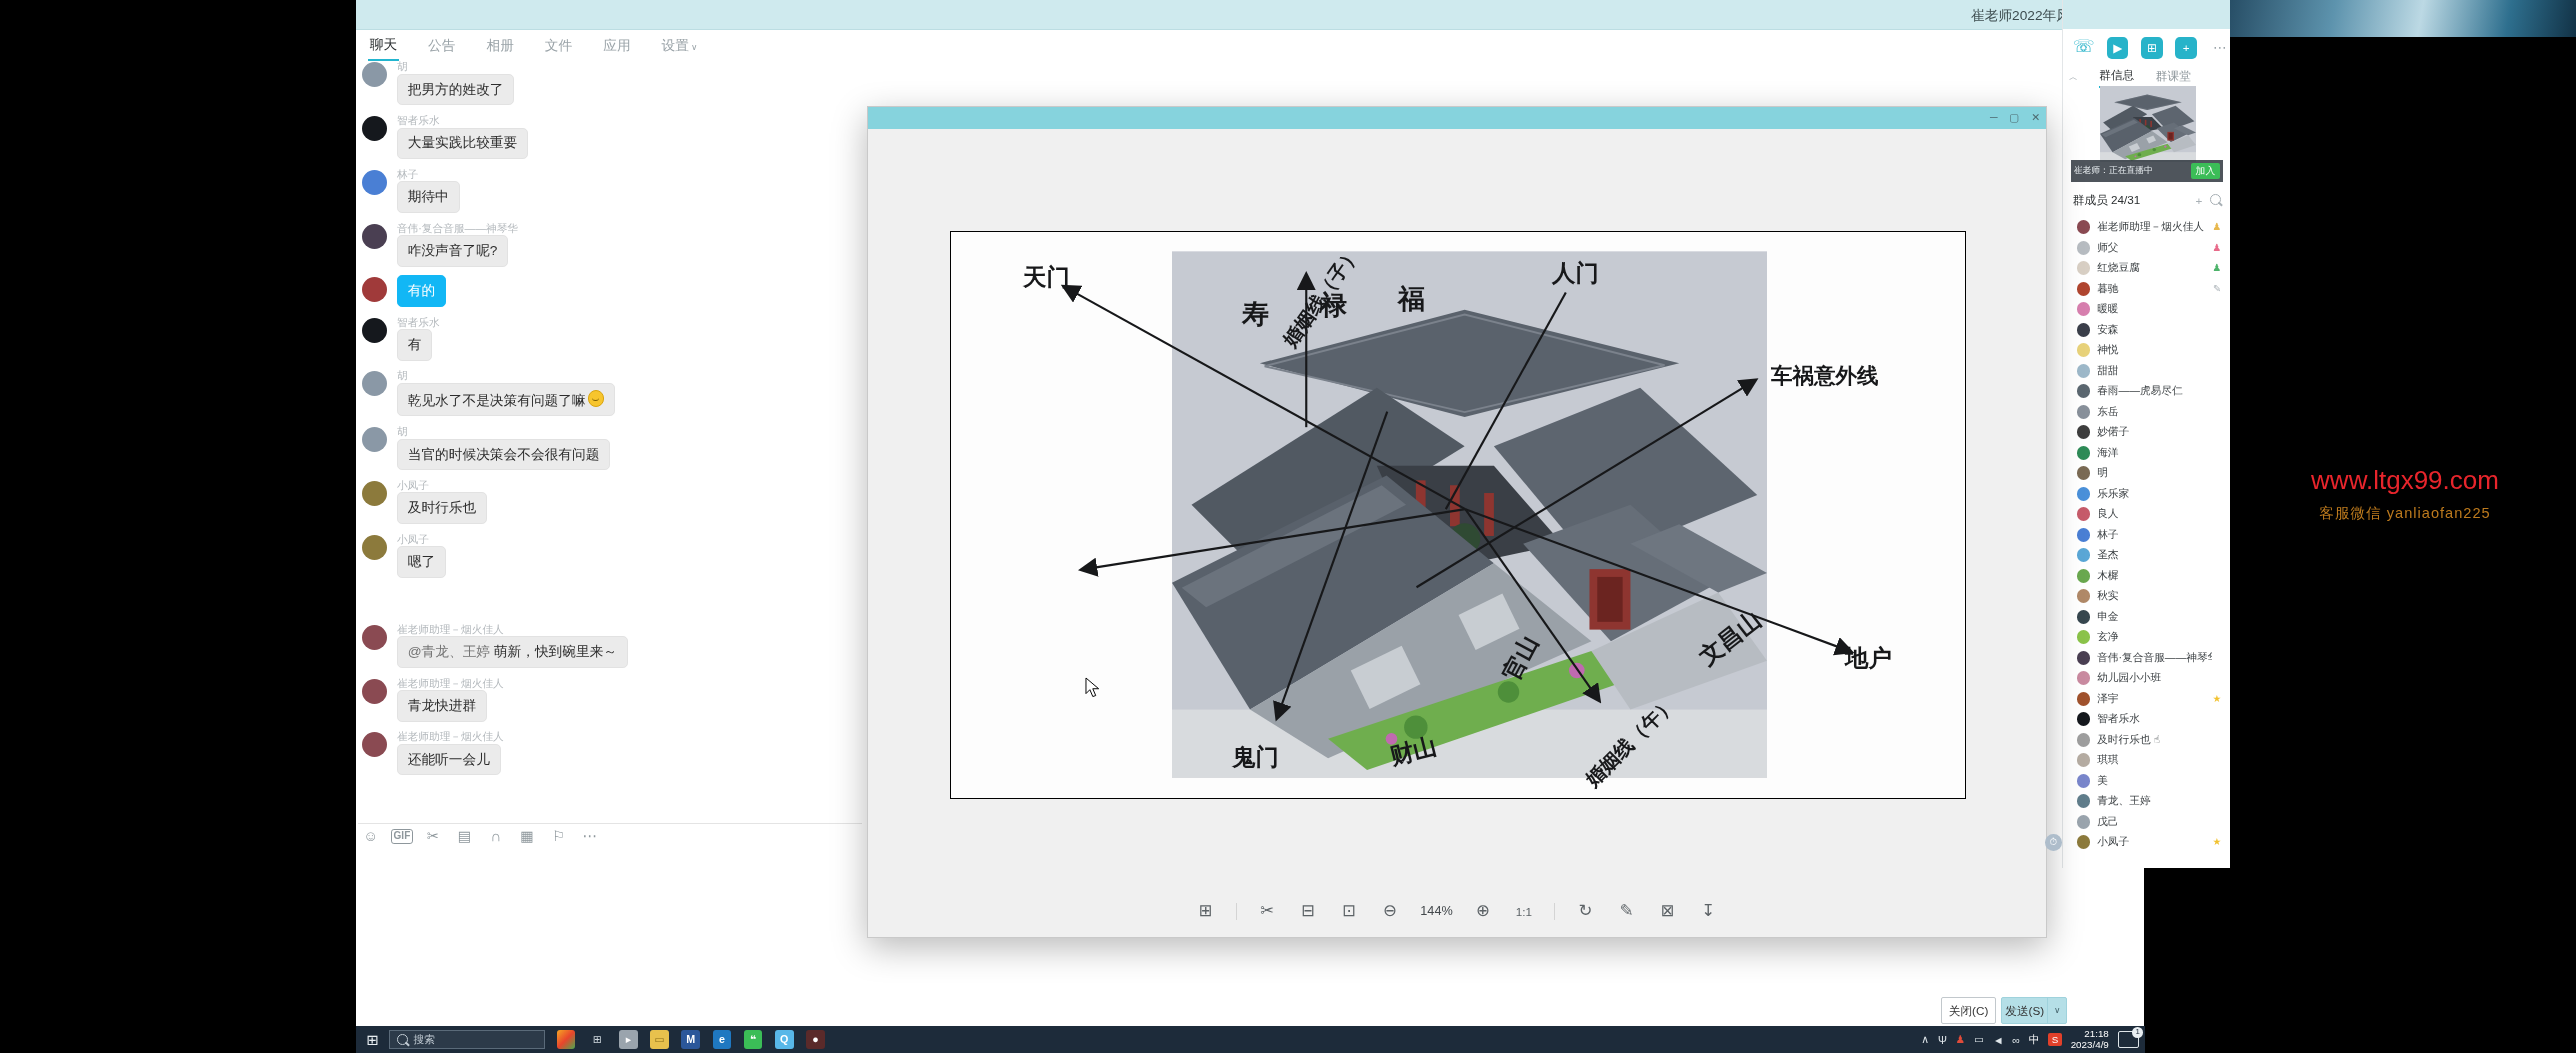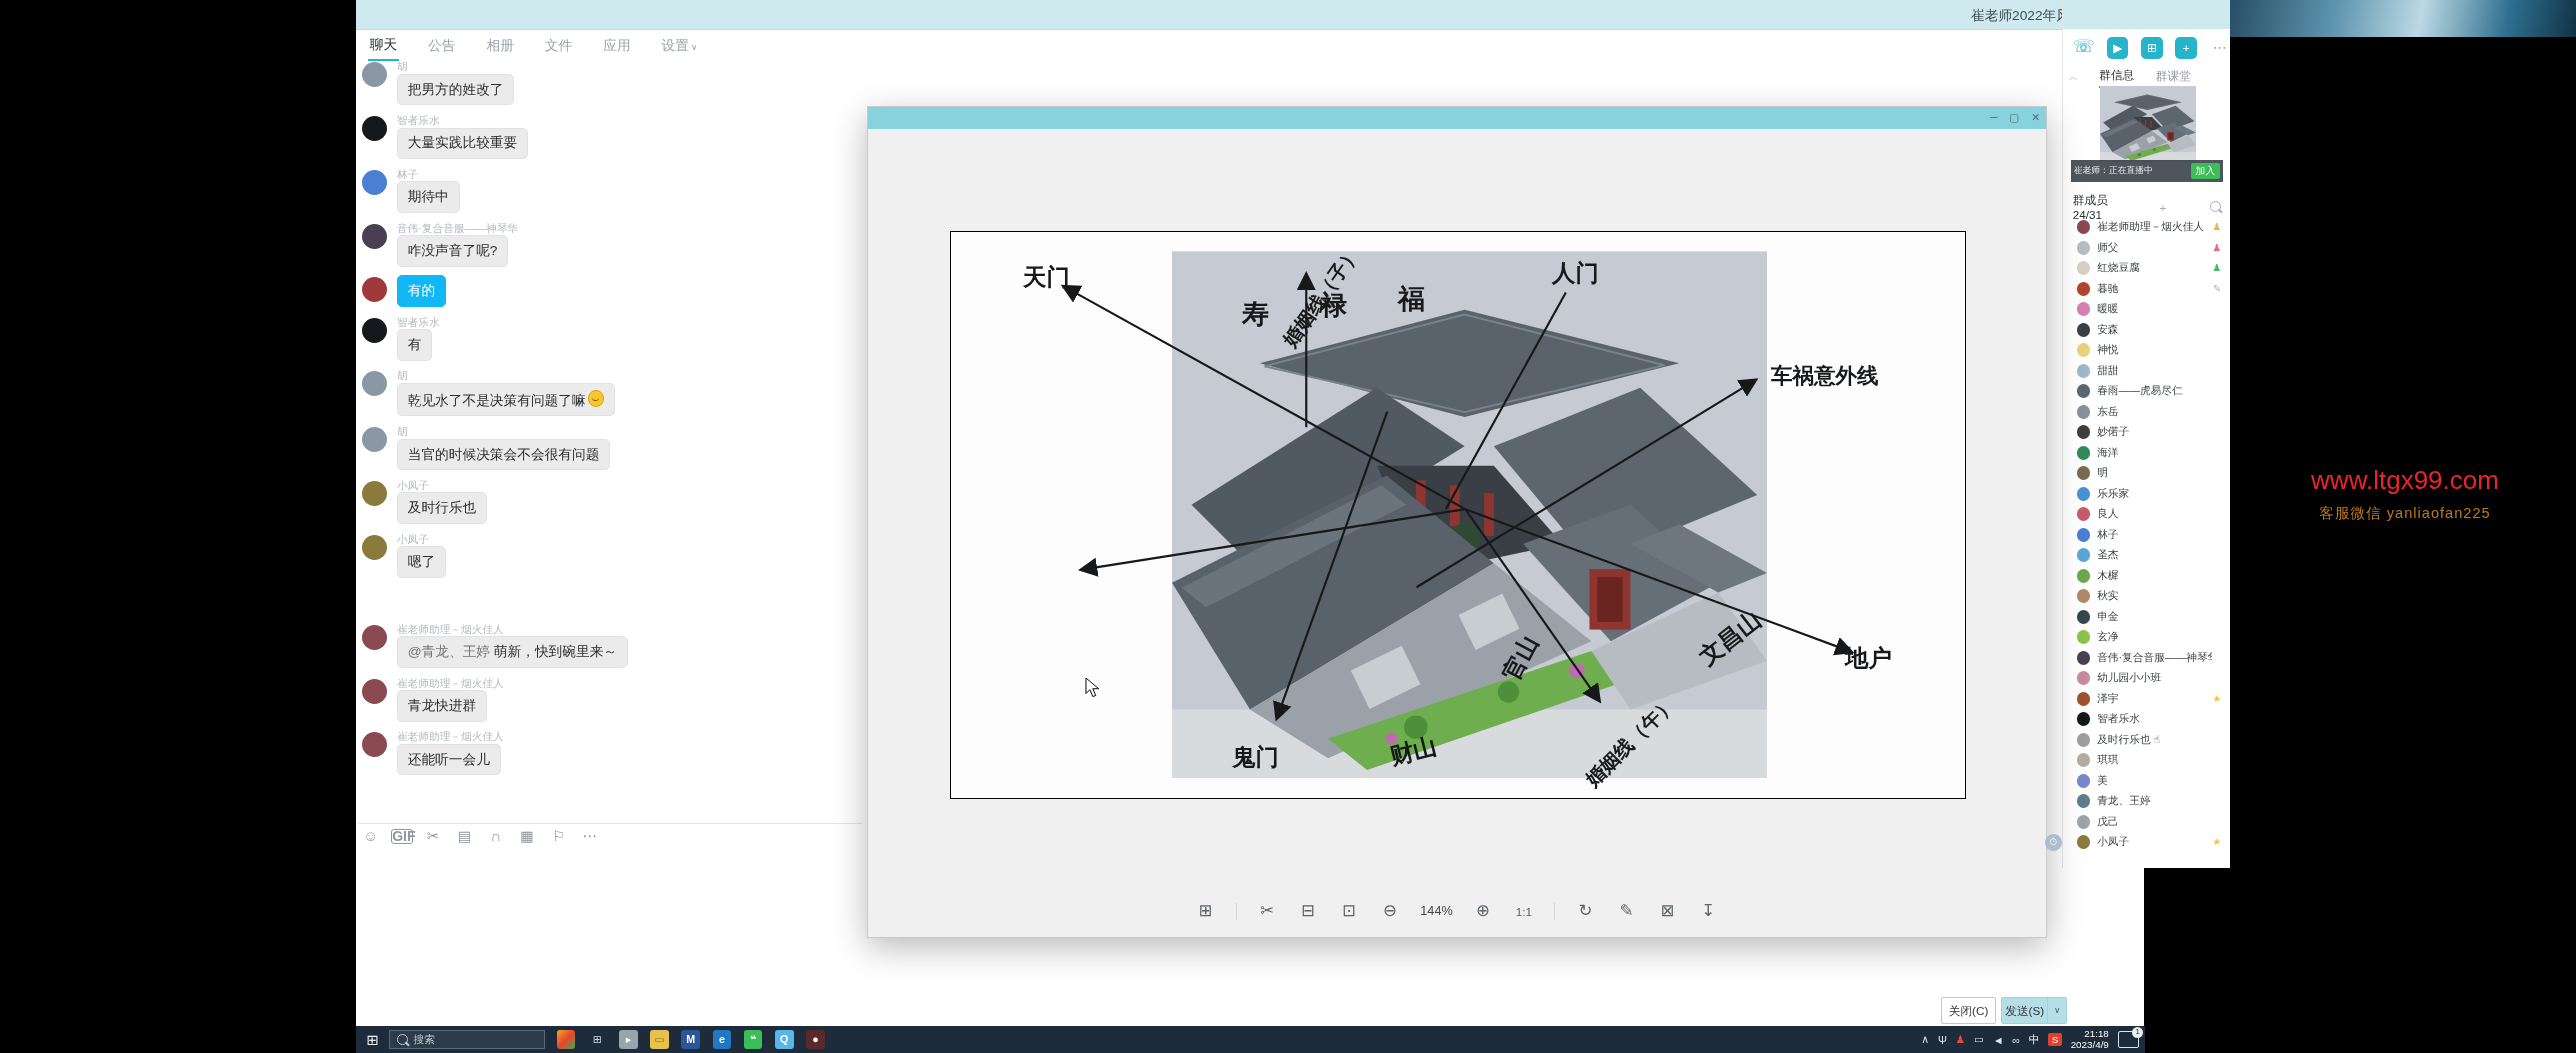--- a/index.html
+++ b/index.html
@@ -28,21 +28,21 @@
   .msg.self .bubble{background:#12b7f5;border-color:#12b7f5;color:#fff;}
   .msg .mention{color:#737373;}
   .emoji-dot{display:inline-block;width:14.6px;height:14.6px;border-radius:50%;background:#f7c52d;
              border:1px solid #d9a40e;vertical-align:-2px;margin-left:2px;position:relative;}
   .emoji-dot:after{content:"";position:absolute;left:2.9px;top:4.9px;width:7.8px;height:3.9px;
              border-bottom:1.5px solid #7a5c00;border-radius:0 0 5.9px 5.9px;}
 
   #chat-divider{left:2px;top:823px;width:504px;height:1px;background:#e4e4e4;}
   #chat-toolbar{left:3.9px;top:827px;display:flex;gap:9.8px;align-items:center;}
   .ct-icon{width:21.5px;height:19.5px;font-size:14.6px;color:#8e979c;text-align:center;line-height:19.5px;}
-  .ct-icon.gif{font-size:14px;border:1.5px solid #8e979c;border-radius:2.9px;width:19.5px;height:12.7px;
+  .ct-icon.gif{font-size:10px;border:1.5px solid #8e979c;border-radius:2.9px;width:19.5px;height:12.7px;
                line-height:12.7px;font-weight:bold;}
 
   
   .win-btn{position:absolute;height:25px;font-size:11.7px;color:#333;text-align:center;line-height:25px;
            border:1px solid #c2c8cc;background:#fff;border-radius:2px;}
   #btn-close-c{left:1585px;top:997px;width:53px;}
   #btn-send{left:1645px;top:997px;width:64px;background:#b5dfe7;border-color:#9fd2dc;display:flex;}
   #btn-send .lbl{flex:1;line-height:25px;}
   #btn-send .drop{width:17.6px;border-left:1px solid #9fd2dc;line-height:25px;font-size:8.8px;color:#46666e;}
 
@@ -77,21 +77,21 @@
   #rp-tabs{left:5.9px;top:68px;display:flex;gap:21.5px;align-items:center;}
   .rp-collapse{font-size:8.8px;color:#9aa3a8;}
   .rp-tab{font-size:11.7px;color:#8c959a;padding-bottom:2.9px;}
   .rp-tab.active{color:#2b2f31;border-bottom:2px solid #22b5cf;}
   #rp-thumb{left:37px;top:86px;width:96px;height:76px;overflow:hidden;background:#c6cad2;}
   #rp-banner{left:7.8px;top:160px;width:152px;height:21.5px;background:rgba(40,48,56,.82);display:flex;
              align-items:center;padding:0 2.9px;box-sizing:border-box;}
   #rp-banner .txt{flex:1;color:#e8edf0;font-size:8.8px;white-space:nowrap;overflow:hidden;}
   #rp-join{width:29px;height:15.6px;background:#3bbd57;color:#fff;font-size:9.8px;text-align:center;
            line-height:15.6px;border-radius:2px;}
-  #rp-members-head{left:9.8px;top:193px;width:148px;display:flex;align-items:center;gap:36px;}
+  #rp-members-head{left:9.8px;top:193px;width:148px;display:flex;align-items:center;}
   #rp-members-head .t{font-size:11.7px;color:#2b2f31;flex:1;}
   .mini-ic{color:#a8b0b5;font-size:11.7px;margin-left:7.8px;}
   .lens{position:relative;width:8.8px;height:8.8px;border:1.5px solid #a8b0b5;border-radius:50%;display:inline-block;}
   .lens:after{content:"";position:absolute;left:6.8px;top:7.8px;width:4.9px;height:1.5px;background:#a8b0b5;
               transform:rotate(45deg);}
   #member-list{left:0;top:217px;width:168px;}
   .member{position:relative;height:20.5px;display:flex;align-items:center;padding-left:13.7px;}
   .member .av{width:13.7px;height:13.7px;border-radius:50%;margin-right:6.8px;flex:none;}
   .member .nm{font-size:10.7px;color:#3a3f42;white-space:nowrap;overflow:hidden;max-width:115px;}
   .member .badge{position:absolute;right:9.8px;font-size:9.8px;line-height:11.7px;}

